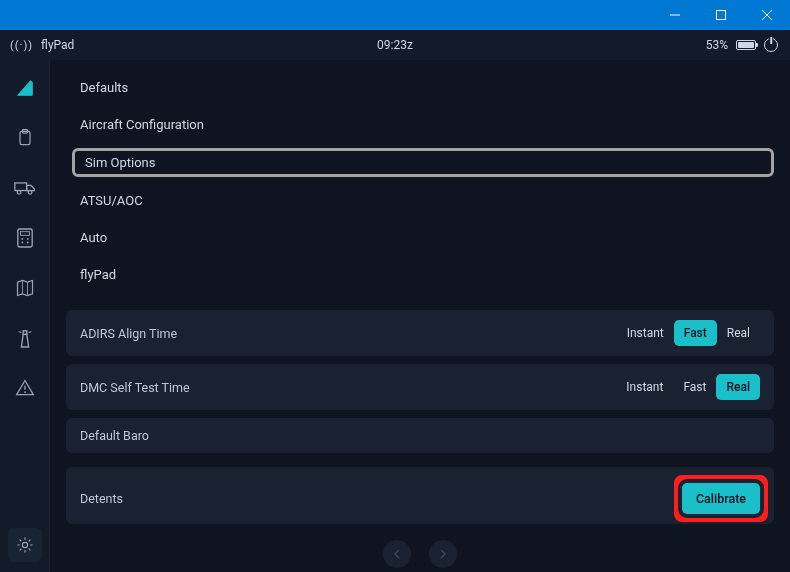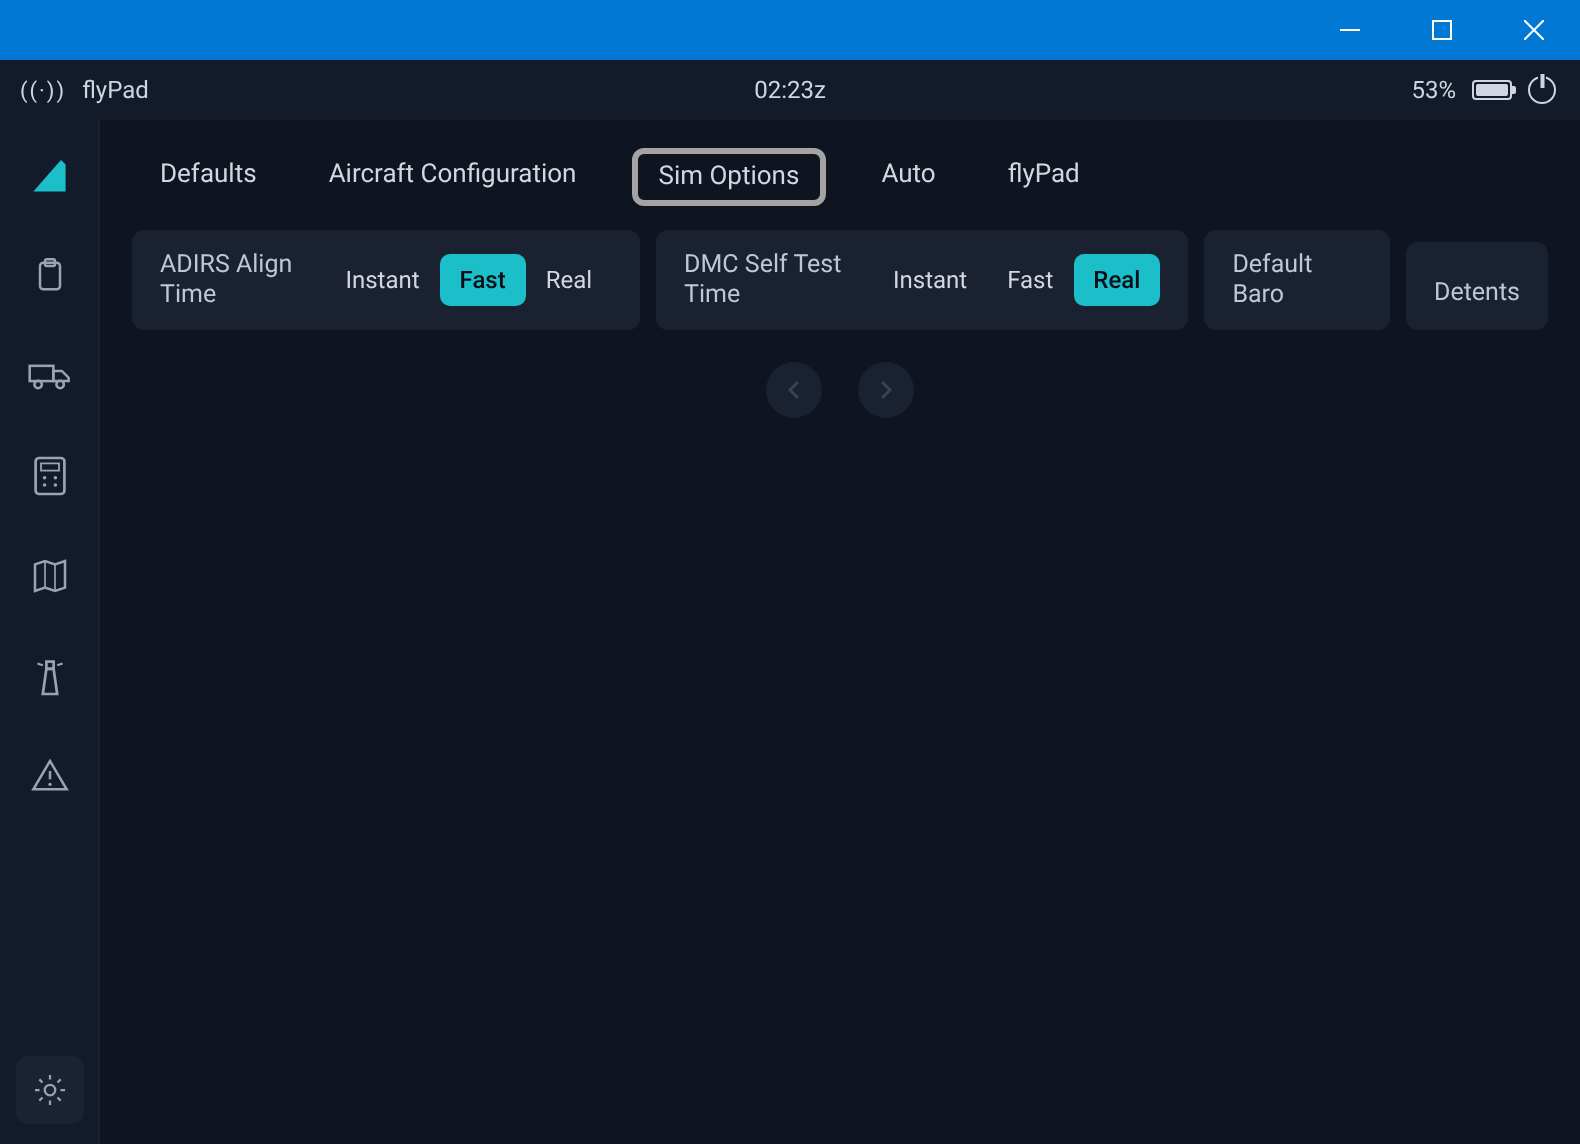--- a/index.html
+++ b/index.html
@@ -112,39 +112,41 @@
     display:flex; align-items:center; justify-content:center;
   }
   
   .main {
     flex: 1;
     margin-top: 30px;
     padding: 14px 16px;
   }
   .tabs {
     display: flex;
-    gap: 20px;
+    gap: 10px;
     font-size: 13px;
-    margin-bottom: 12px;
+    margin-bottom: 0;
     padding-left: 6px;
+    flex-direction: column;
   }
   .tab {
     color: #d3d8e0;
     padding: 6px 8px;
     position: relative;
   }
   .tab.highlighted {
     border: 3px solid #a3a3a3;
     border-radius: 6px;
     padding: 4px 10px;
   }
   .panel {
     display:flex;
-    flex-direction:row;
+    flex-direction:column;
     gap:8px;
+    margin-top:22px;
   }
   .row {
     background: #1a2130;
     border-radius: 6px;
     padding: 10px 14px;
     display: flex;
     align-items: center;
     justify-content: space-between;
     font-size: 12.5px;
     color:#bfc6d4;
@@ -217,21 +219,21 @@
         <line x1="10" y1="0" x2="0" y2="10" stroke="#fff" stroke-width="1"></line>
       </svg>
   </div>
 </div>
 
 <div class="statusbar">
   <div class="left">
     <span class="antenna-icon">((·))</span>
     <span>flyPad</span>
   </div>
-  <div class="center">02:23z</div>
+  <div class="center">09:23z</div>
   <div class="right">
     <span>53%</span>
     <span class="battery-icon"></span>
     <span class="power-icon"></span>
   </div>
 </div>
 
 <div class="app">
 
   <div class="sidebar">
@@ -292,20 +294,21 @@
           <path d="M12 2v3M12 19v3M2 12h3M19 12h3M4.9 4.9l2.1 2.1M17 17l2.1 2.1M4.9 19.1l2.1-2.1M17 7l2.1-2.1" stroke="#9aa3b2" stroke-width="1.5"></path>
         </svg>
     </div>
   </div>
 
   <div class="main">
     <div class="tabs">
       <div class="tab">Defaults</div>
       <div class="tab">Aircraft Configuration</div>
       <div class="tab highlighted">Sim Options</div>
+      <div class="tab">ATSU/AOC</div>
       <div class="tab">Auto</div>
       <div class="tab">flyPad</div>
     </div>
 
     <div class="panel">
       <div class="row">
         <span class="row-label">ADIRS Align Time</span>
         <div class="seg">
           <div class="seg-btn">Instant</div>
           <div class="seg-btn selected">Fast</div>
@@ -321,20 +324,23 @@
           <div class="seg-btn selected">Real</div>
         </div>
       </div>
 
       <div class="row">
         <span class="row-label">Default Baro</span>
       </div>
 
       <div class="row" style="margin-top:6px; padding-top:16px; ">
         <span class="row-label">Detents</span>
+        <div style="position:relative;">
+          <div class="action-btn highlighted">Calibrate</div>
+        </div>
       </div>
     </div>
 
     <div class="pager">
       <div class="pager-btn">
         <svg width="10" height="10">
             <path d="M7 1 L3 5 L7 9" fill="none" stroke="#3a4356" stroke-width="1.5"></path>
           </svg>
       </div>
       <div class="pager-btn">

